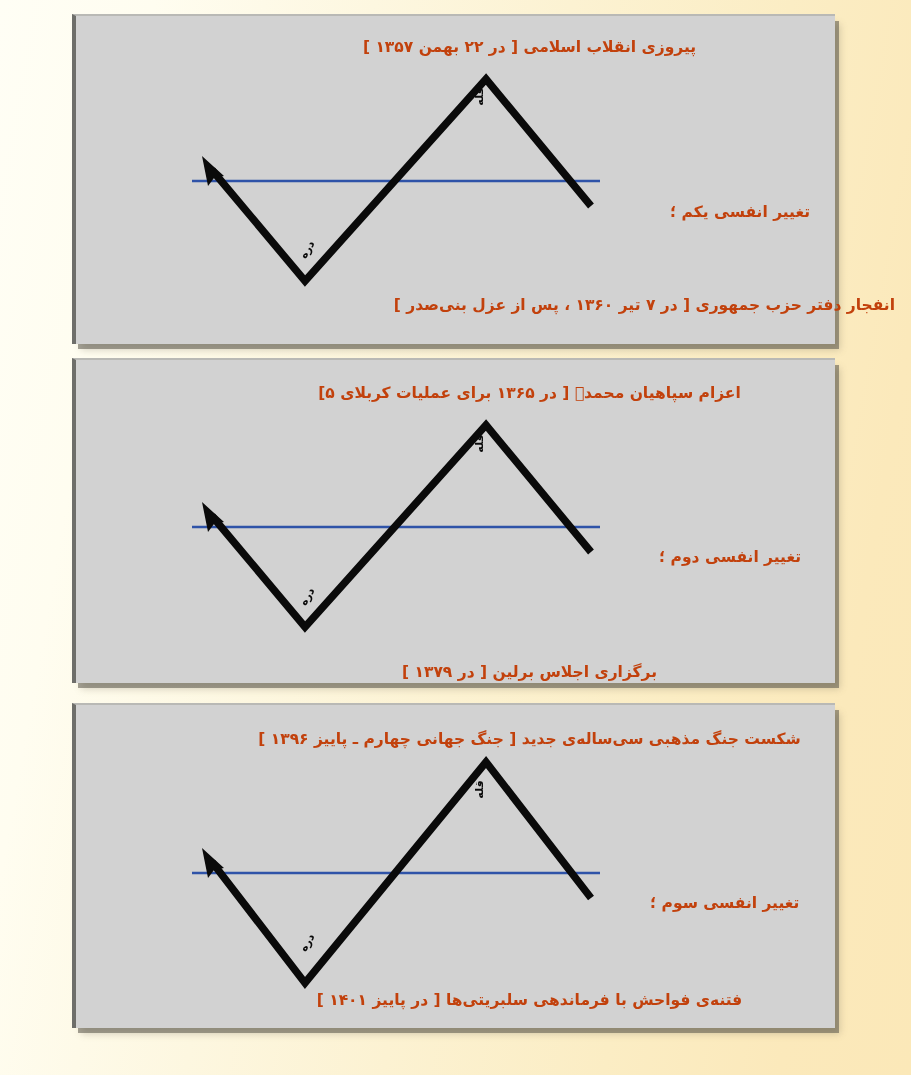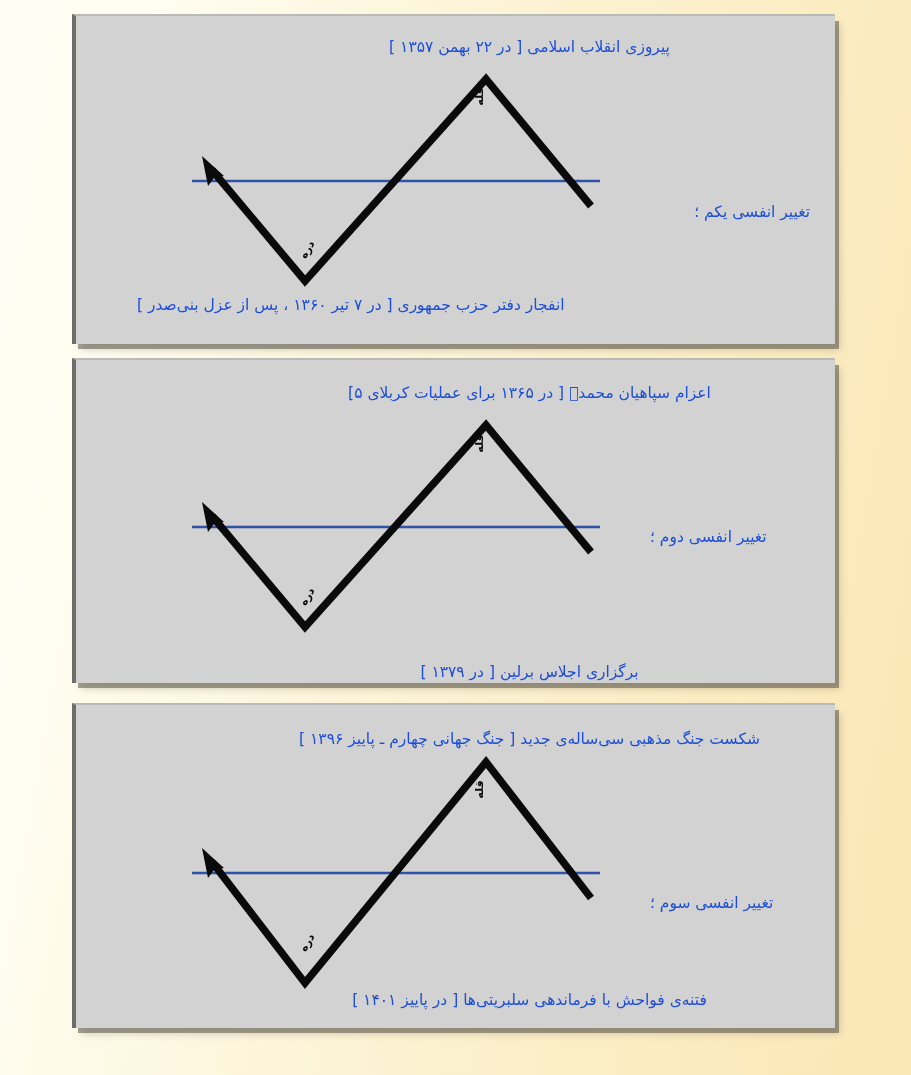--- a/index.html
+++ b/index.html
@@ -40,40 +40,40 @@
   }
   .panel-1 { left: 72px; top: 14px;  width: 763px; height: 330px; }
   .panel-2 { left: 72px; top: 358px; width: 763px; height: 325px; }
   .panel-3 { left: 72px; top: 703px; width: 763px; height: 325px; }
 
   
   .txt {
     position: absolute;
     direction: rtl;
     text-align: center;
-    color: #1d4ed8;
-    font-weight: normal;
+    color: #c2410c;
+    font-weight: bold;
     white-space: nowrap;
     letter-spacing: .2px;
   }
   .top-caption {
     font-size: 15.5px;
     line-height: 1.25;
     left: 0; right: 0;
     text-align: center;
   }
   .p1 .top-caption { top: 38px; }
   .p2 .top-caption { top: 28px; }
   .p3 .top-caption { top: 27px; }
 
   .bottom-caption {
     font-size: 15.5px;
     line-height: 1.25;
   }
-  .p1 .bottom-caption { top: 286px; left: 0; right: 7px; text-align: left; padding-right: 4px; }
+  .p1 .bottom-caption { top: 286px; left: 0; right: 0; text-align: right; padding-right: 16px; }
   .p2 .bottom-caption { top: 638px; left: 0; right: 0; text-align: center; margin-top: 15px; }
   .p3 .bottom-caption { top: 975px; left: 0; right: 0; text-align: center; margin-top: 6px; }
 
   .side-label {
     font-size: 15.5px;
     text-align: right;
     direction: rtl;
     margin-top: 32px;
   }
 
@@ -125,21 +125,21 @@
 
     <div class="valley-label" style="left:298px;top:243px;transform:rotate(-58deg);">دره</div>
   </div>
 
   <div class="panel panel-2"></div>
   <div class="p2">
     <div class="txt top-caption" style="top:384px;left:61px;width:763px;">اعزام سپاهیان محمدؐ [ در ۱۳۶۵ برای عملیات کربلای ۵]</div>
 
     <div class="txt bottom-caption" style="top:648px;left:72px;width:763px;">برگزاری اجلاس برلین [ در ۱۳۷۹ ]</div>
 
-    <div class="txt side-label" style="top:496px;left:650px;width:160px;text-align:left;">تغییر انفسی دوم ؛</div>
+    <div class="txt side-label" style="top:516px;left:650px;width:160px;text-align:center;">تغییر انفسی دوم ؛</div>
 
     <div class="peak-label" style="left:470px;top:437px;transform:rotate(-90deg);">قله</div>
 
     <div class="valley-label" style="left:298px;top:590px;transform:rotate(-58deg);">دره</div>
   </div>
 
   <div class="panel panel-3"></div>
   <div class="p3">
     <div class="txt top-caption" style="top:730px;left:72px;width:763px;">شکست جنگ مذهبی سی‌ساله‌ی جدید [ جنگ جهانی چهارم ـ پاییز ۱۳۹۶ ]</div>
 

